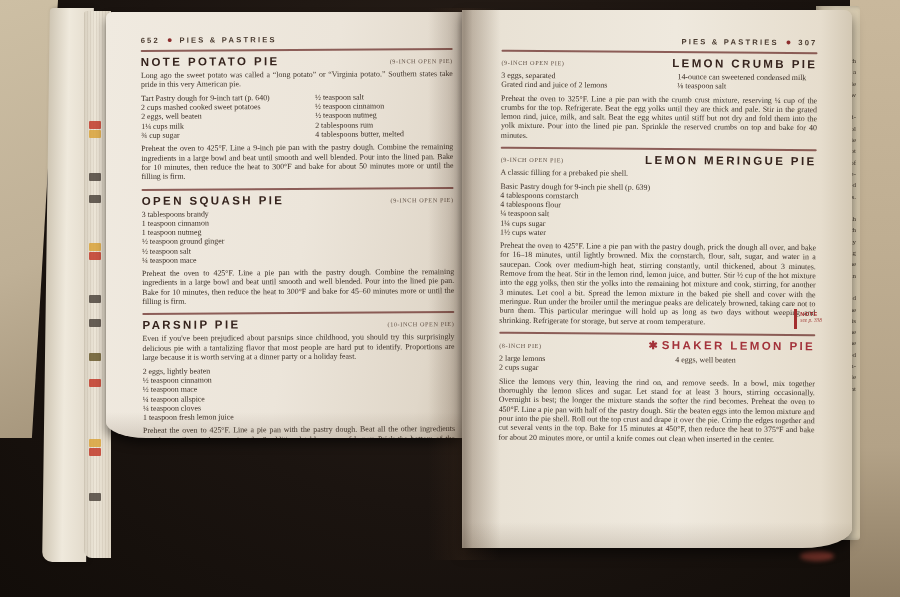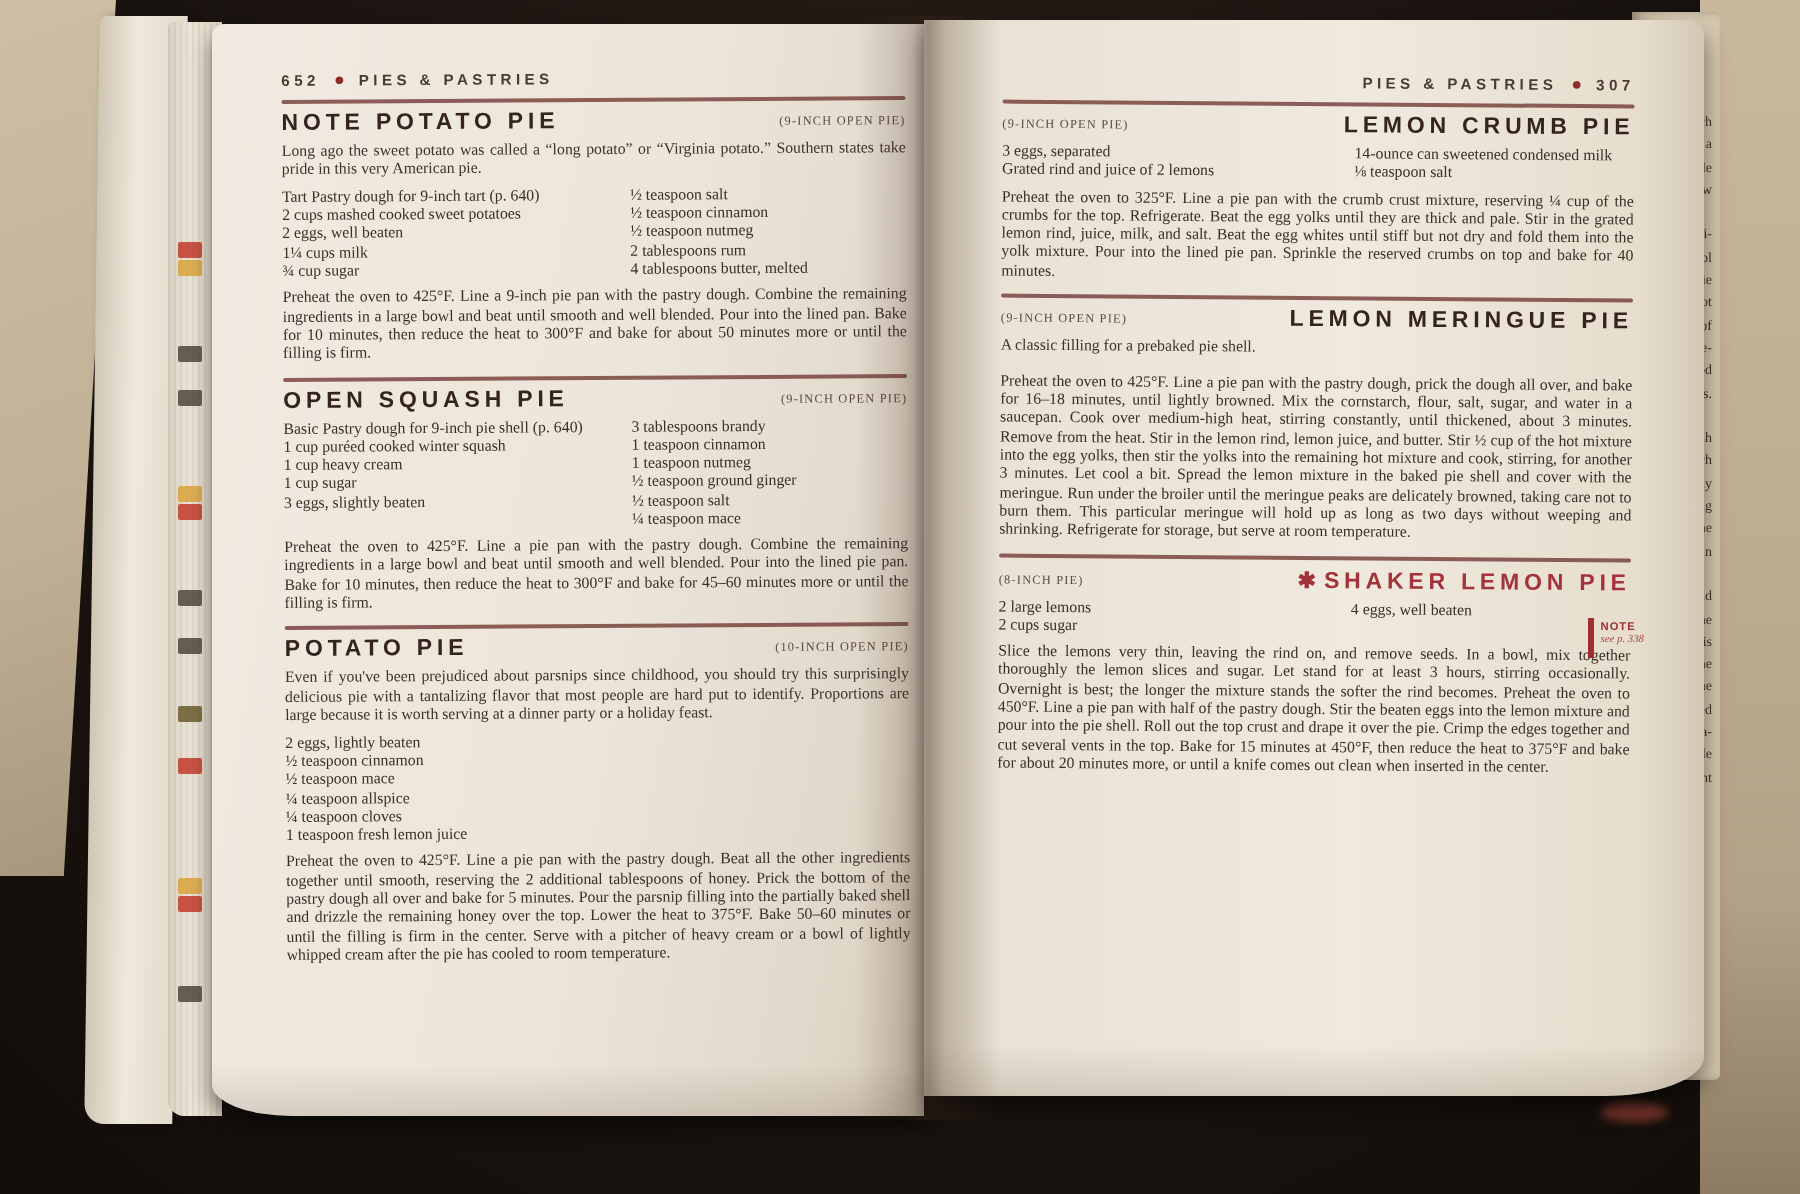--- a/index.html
+++ b/index.html
@@ -32,21 +32,21 @@
   .flap-text { position:absolute; right:4px; top:50px; width:40px; text-align:right;
     font-size:7px; line-height:11.3px; color:#43392c; font-family:"Liberation Serif",serif; }
   .flap-line { min-height:11.3px; white-space:nowrap; overflow:hidden; }
   .bookmark { left:826px; top:296px; width:16px; height:170px; background:#f3f0e8;
     transform:rotate(2deg); border-radius:2px; box-shadow:-2px 1px 3px rgba(0,0,0,.35); }
   .red-edge { left:800px; top:551px; width:34px; height:10px; background:#8a3a30;
     border-radius:50%; filter:blur(2px); opacity:.8; }
 
   
   .page { overflow:hidden; }
-  .page-left { left:106px; top:12px; width:356px; height:546px;
+  .page-left { left:106px; top:12px; width:356px; height:426px;
     background:linear-gradient(100deg,#f0eae0 0%,#ece5da 55%,#e0d7c9 88%,#d2c7b6 100%);
     border-radius:6px 0 0 40px / 6px 0 0 16px;
     box-shadow:0 6px 10px rgba(0,0,0,.5); }
   .page-right { left:462px; top:10px; width:390px; height:538px;
     background:linear-gradient(90deg,#d7cdbd 0%,#e9e2d5 10%,#efe9de 55%,#e6ddcd 92%,#d3c8b4 100%);
     border-radius:0 8px 50px 0 / 0 8px 20px 0;
     box-shadow:0 6px 12px rgba(0,0,0,.5); }
   .gutter-shade { left:428px; top:8px; width:72px; height:552px; pointer-events:none;
     background:linear-gradient(90deg, rgba(70,48,32,0) 0%, rgba(70,48,32,.22) 40%,
                rgba(55,38,26,.38) 50%, rgba(70,48,32,.2) 62%, rgba(70,48,32,0) 100%); }
@@ -184,43 +184,36 @@
         <div class="method">Preheat the oven to 425°F. Line a 9-inch pie pan with the pastry dough. Combine the remaining ingredients in a large bowl and beat until smooth and well blended. Pour into the lined pan. Bake for 10 minutes, then reduce the heat to 300°F and bake for about 50 minutes more or until the filling is firm.</div>
       </div>
 
       <div>
         <div class="rule"></div>
         <div class="title-row">
           <span class="recipe-title">OPEN SQUASH PIE</span>
           <span class="yield">(9-INCH OPEN PIE)</span>
         </div>
         <div class="ing-cols">
-          <div class="ing-col c1">
-              <div class="ing-line">Basic Pastry dough for 9-inch pie shell (p. 640)</div>
-              <div class="ing-line">1 cup puréed cooked winter squash</div>
-              <div class="ing-line">1 cup heavy cream</div>
-              <div class="ing-line">1 cup sugar</div>
-              <div class="ing-line">3 eggs, slightly beaten</div>
-            </div>
           <div class="ing-col c2">
               <div class="ing-line">3 tablespoons brandy</div>
               <div class="ing-line">1 teaspoon cinnamon</div>
               <div class="ing-line">1 teaspoon nutmeg</div>
               <div class="ing-line">½ teaspoon ground ginger</div>
               <div class="ing-line">½ teaspoon salt</div>
               <div class="ing-line">¼ teaspoon mace</div>
             </div>
         </div>
         <div class="method">Preheat the oven to 425°F. Line a pie pan with the pastry dough. Combine the remaining ingredients in a large bowl and beat until smooth and well blended. Pour into the lined pie pan. Bake for 10 minutes, then reduce the heat to 300°F and bake for 45–60 minutes more or until the filling is firm.</div>
       </div>
 
       <div>
         <div class="rule"></div>
         <div class="title-row">
-          <span class="recipe-title">POTATO PIE</span>
+          <span class="recipe-title">PARSNIP PIE</span>
           <span class="yield">(10-INCH OPEN PIE)</span>
         </div>
         <div class="intro">Even if you've been prejudiced about parsnips since childhood, you should try this surprisingly delicious pie with a tantalizing flavor that most people are hard put to identify. Proportions are large because it is worth serving at a dinner party or a holiday feast.</div>
         <div class="ing-cols">
           <div class="ing-col c2">
               <div class="ing-line">2 eggs, lightly beaten</div>
               <div class="ing-line">½ teaspoon cinnamon</div>
               <div class="ing-line">½ teaspoon mace</div>
               <div class="ing-line">¼ teaspoon allspice</div>
               <div class="ing-line">¼ teaspoon cloves</div>
@@ -261,20 +254,28 @@
       </div>
 
       <div>
         <div class="rule"></div>
         <div class="title-row">
           <span class="yield">(9-INCH OPEN PIE)</span>
           <span class="recipe-title">LEMON MERINGUE PIE</span>
         </div>
         <div class="intro">A classic filling for a prebaked pie shell.</div>
         <div class="ing-cols">
+          <div class="ing-col c1">
+              <div class="ing-line">Basic Pastry dough for 9-inch pie shell (p. 639)</div>
+              <div class="ing-line">4 tablespoons cornstarch</div>
+              <div class="ing-line">4 tablespoons flour</div>
+              <div class="ing-line">¼ teaspoon salt</div>
+              <div class="ing-line">1¼ cups sugar</div>
+              <div class="ing-line">1½ cups water</div>
+            </div>
         </div>
         <div class="method">Preheat the oven to 425°F. Line a pie pan with the pastry dough, prick the dough all over, and bake for 16–18 minutes, until lightly browned. Mix the cornstarch, flour, salt, sugar, and water in a saucepan. Cook over medium-high heat, stirring constantly, until thickened, about 3 minutes. Remove from the heat. Stir in the lemon rind, lemon juice, and butter. Stir ½ cup of the hot mixture into the egg yolks, then stir the yolks into the remaining hot mixture and cook, stirring, for another 3 minutes. Let cool a bit. Spread the lemon mixture in the baked pie shell and cover with the meringue. Run under the broiler until the meringue peaks are delicately browned, taking care not to burn them. This particular meringue will hold up as long as two days without weeping and shrinking. Refrigerate for storage, but serve at room temperature.</div>
       </div>
 
       <div>
         <div class="rule"></div>
         <div class="title-row">
           <span class="yield">(8-INCH PIE)</span>
           <span class="recipe-title red"><span class="star">✱</span><span>SHAKER LEMON PIE</span></span>
         </div>

